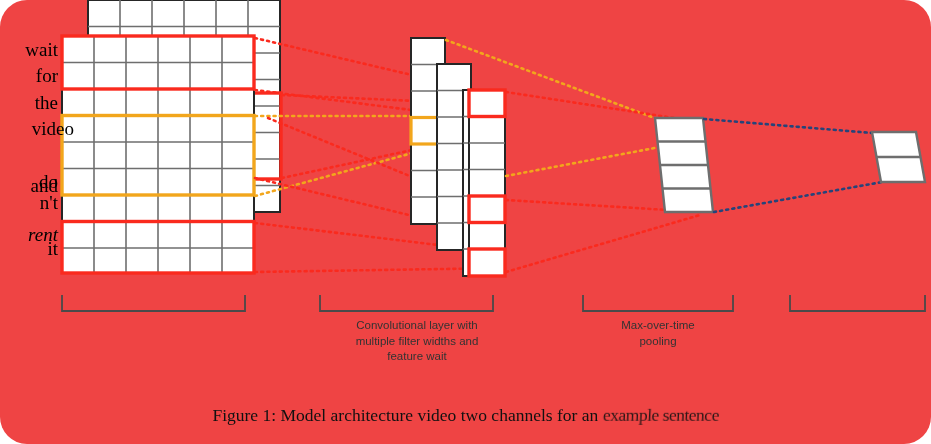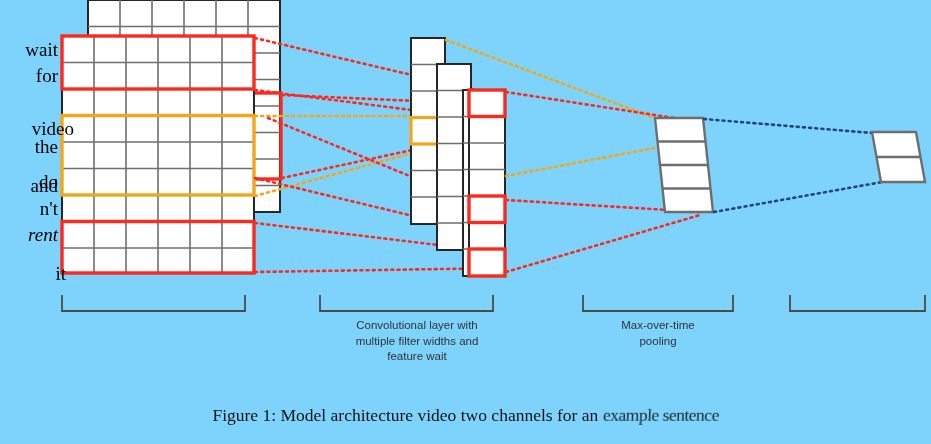--- a/index.html
+++ b/index.html
@@ -1,18 +1,18 @@
 <!DOCTYPE html>
 <html><head>
 <meta charset="utf-8">
 <style>
   html,body{margin:0;padding:0;background:#ffffff;}
   body{width:931px;height:444px;overflow:hidden;
        font-family:"Liberation Sans",sans-serif;}
-  #fig{position:relative;width:931px;height:444px;background:#7dd3fc;}
+  #fig{position:relative;width:931px;height:444px;background:#ef4444;border-radius:27px;}
   svg{position:absolute;left:0;top:0;}
   .wordlabel{
     position:absolute;
     font-family:"Liberation Serif",serif;
     font-size:19px;
     color:#000;
     text-align:right;
     width:58px;
     line-height:1;
     white-space:nowrap;
@@ -182,27 +182,27 @@
     <g stroke="#4a4a4a" stroke-width="1.8" fill="none">
       <path d="M62,295 L62,311 L245,311 L245,295"></path>
       <path d="M320,295 L320,311 L493,311 L493,295"></path>
       <path d="M583,295 L583,311 L733,311 L733,295"></path>
       <path d="M790,295 L790,311 L925,311 L925,295"></path>
     </g>
   </svg>
 
   <div class="wordlabel" style="left:0px; top:40px;">wait</div>
   <div class="wordlabel" style="left:0px; top:66px;">for</div>
-  <div class="wordlabel" style="left:0px; top:93px;margin-top:44px;">the</div>
+  <div class="wordlabel" style="left:0px; top:93px;">the</div>
   <div class="wordlabel" style="left:16px; top:119px;">video</div>
   <div class="wordlabel" style="left:0px; top:146px;margin-top:30px;">and</div>
   <div class="wordlabel" style="left:0px; top:172px;">do</div>
-  <div class="wordlabel" style="left:0px; top:199px;">n't</div>
+  <div class="wordlabel" style="left:0px; top:193px;">n't</div>
   <div class="wordlabel" style="left:0px; top:225px;font-style:italic;">rent</div>
-  <div class="wordlabel" style="left:0px; top:264px;padding-left:8px;">it</div>
+  <div class="wordlabel" style="left:0px; top:239px;">it</div>
 
 
   <div class="grouplabel" style="left:312px; top:318px; width:210px;">
     <span>Convolutional layer with</span><br>
     <span>multiple filter widths and</span><br>
     <span>feature wait</span>
   </div>
 
   <div class="grouplabel" style="left:578px; top:318px; width:160px;">
     <span>Max-over-time</span><br>

